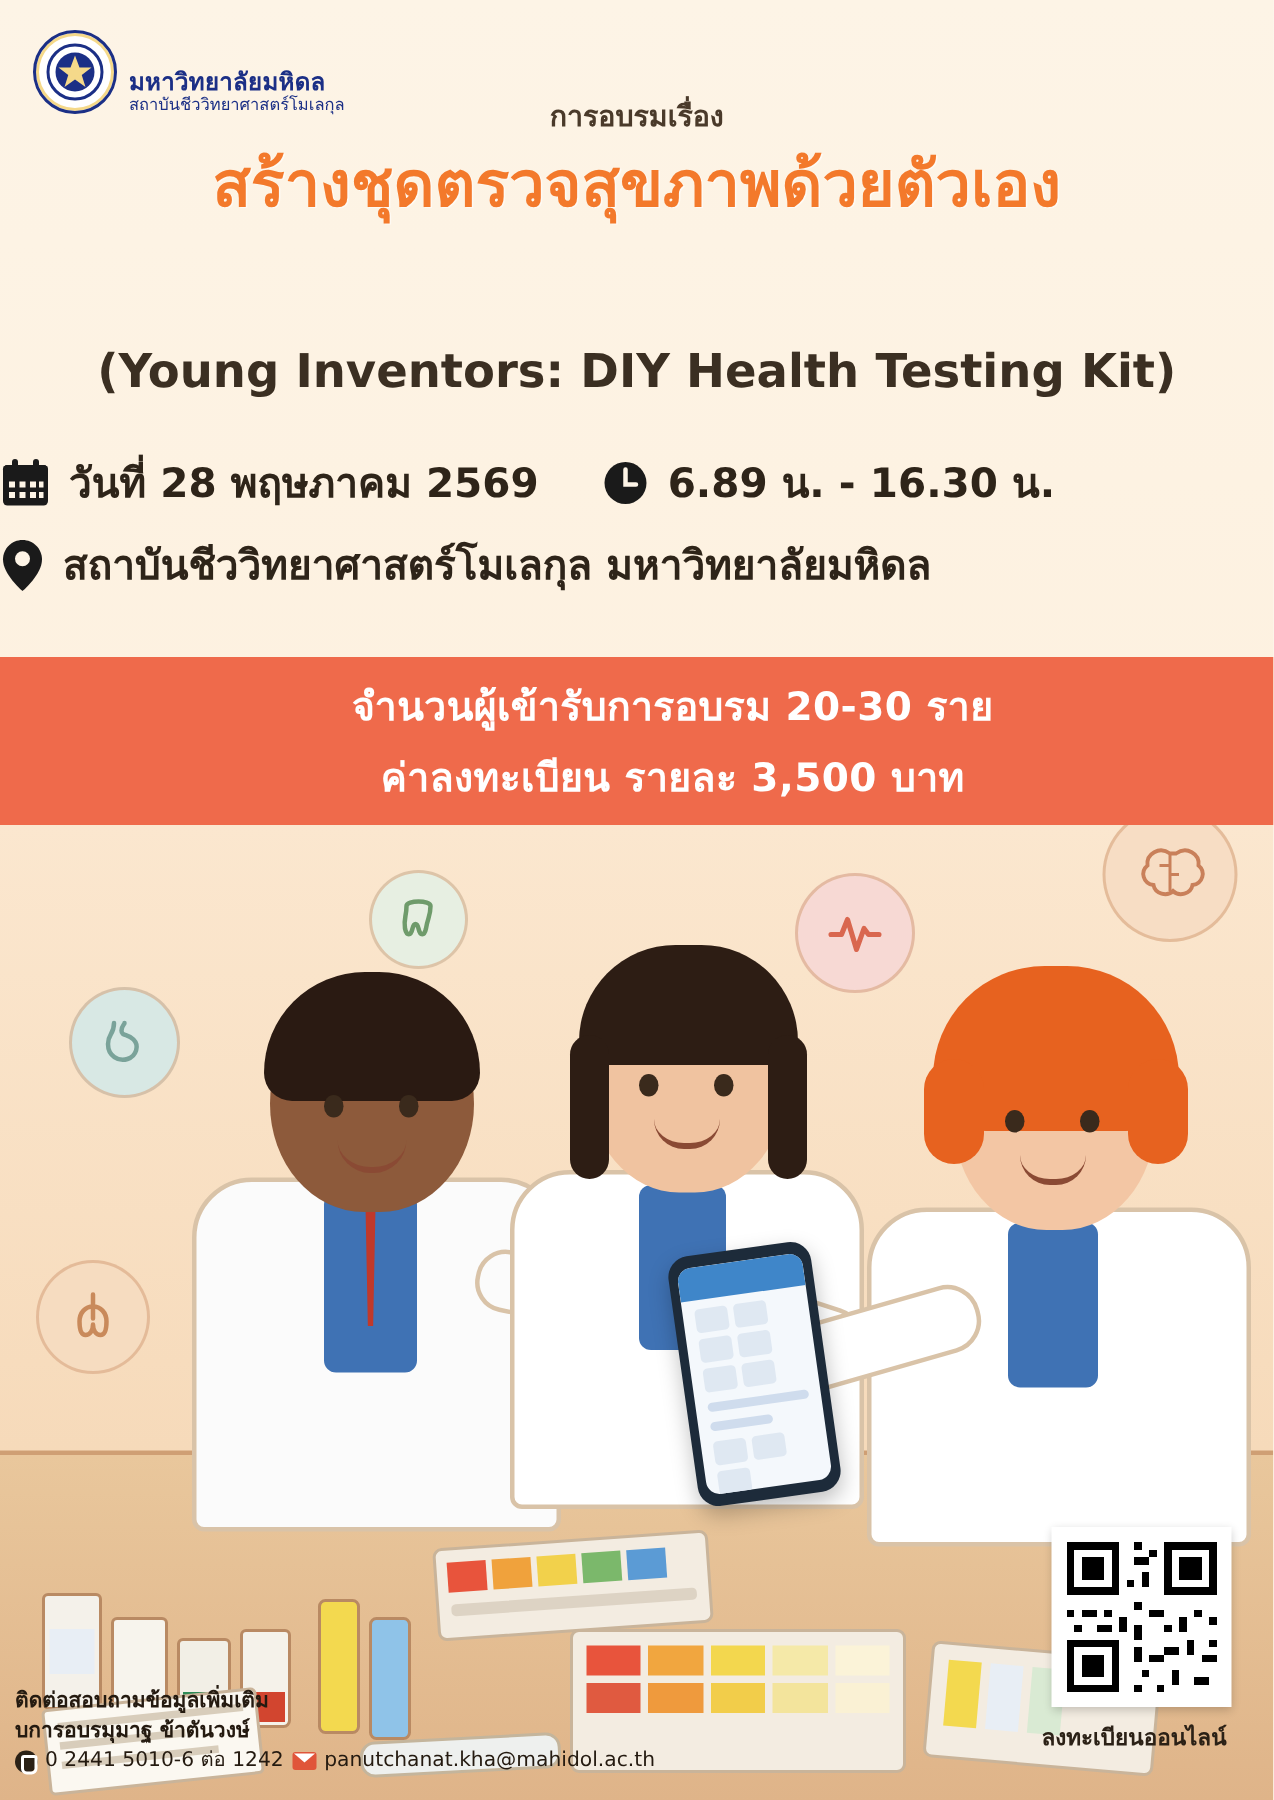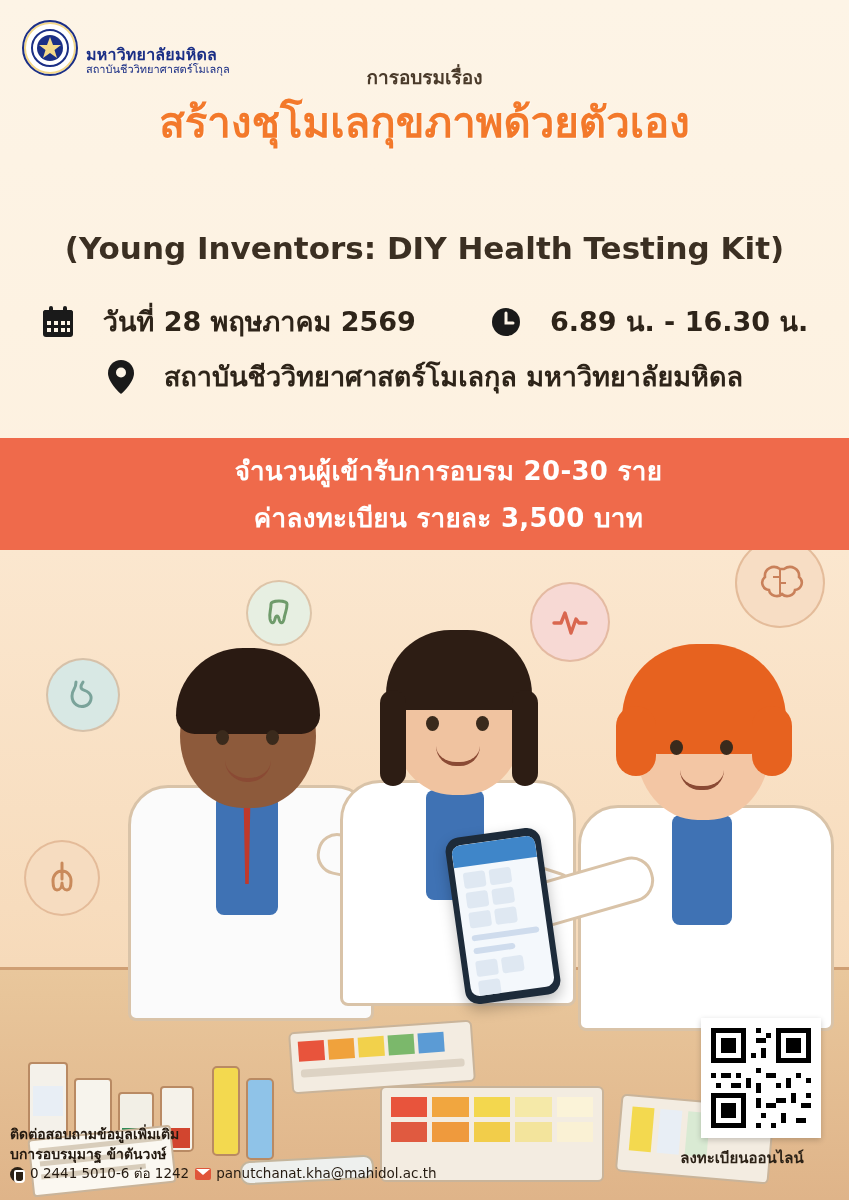--- a/index.html
+++ b/index.html
@@ -59,22 +59,22 @@
     font-weight:bold;
     font-size:31px;
   }
 
   
   .info{
     position:absolute;top:300px;left:0;width:849px;
     color:#2e2419;
   }
   .info-row{
-    display:flex;align-items:center;justify-content:center;
-    gap:28px;
+    display:flex;align-items:center;
+    gap:12px;
     font-size:27px;font-weight:bold;
     margin-bottom:12px;
   }
   .info-row .sep{display:inline-block;width:18px;}
   .ic{display:inline-flex;align-items:center;justify-content:center;}
 
   
   .band{
     position:absolute;left:0;top:438px;width:849px;height:112px;
     background:#ef6a4b;
@@ -147,21 +147,21 @@
   }
 
   
   .qr{
     position:absolute;right:28px;bottom:62px;width:120px;height:120px;
     background:#ffffff;padding:5px;box-sizing:border-box;
     box-shadow:0 2px 6px rgba(0,0,0,.2);
   }
   .qr svg{display:block;}
   .qr-cap{
-    position:absolute;right:22px;bottom:30px;width:170px;text-align:center;
+    position:absolute;right:8px;bottom:30px;width:170px;text-align:center;
     font-size:15px;color:#2b2116;font-weight:bold;
   }
 
   
   .footer{
     position:absolute;left:10px;bottom:16px;
     color:#241a10;
     line-height:1.45;
   }
   .footer .f1{font-size:14px;font-weight:bold;}
@@ -196,21 +196,21 @@
       </svg>
     </div>
     <div class="logo-text">
       <div class="l1">มหาวิทยาลัยมหิดล</div>
       <div class="l2">สถาบันชีววิทยาศาสตร์โมเลกุล</div>
     </div>
   </div>
 
   <div class="kicker">การอบรมเรื่อง</div>
   <div class="title-th">
-    <div>สร้างชุโมเลกุขภาพด้วยตัวเอง</div>
+    <div>สร้างชุดตรวจสุขภาพด้วยตัวเอง</div>
   </div>
   <div class="title-en">(Young Inventors: DIY Health Testing Kit)</div>
 
   <div class="info">
 
     <div class="info-row">
       <span class="ic">
         <svg width="34" height="34" viewBox="0 0 34 34">
           <rect x="2" y="5" width="30" height="27" rx="3" fill="#1a1a1a"></rect>
           <rect x="2" y="5" width="30" height="7" rx="3" fill="#1a1a1a"></rect>

